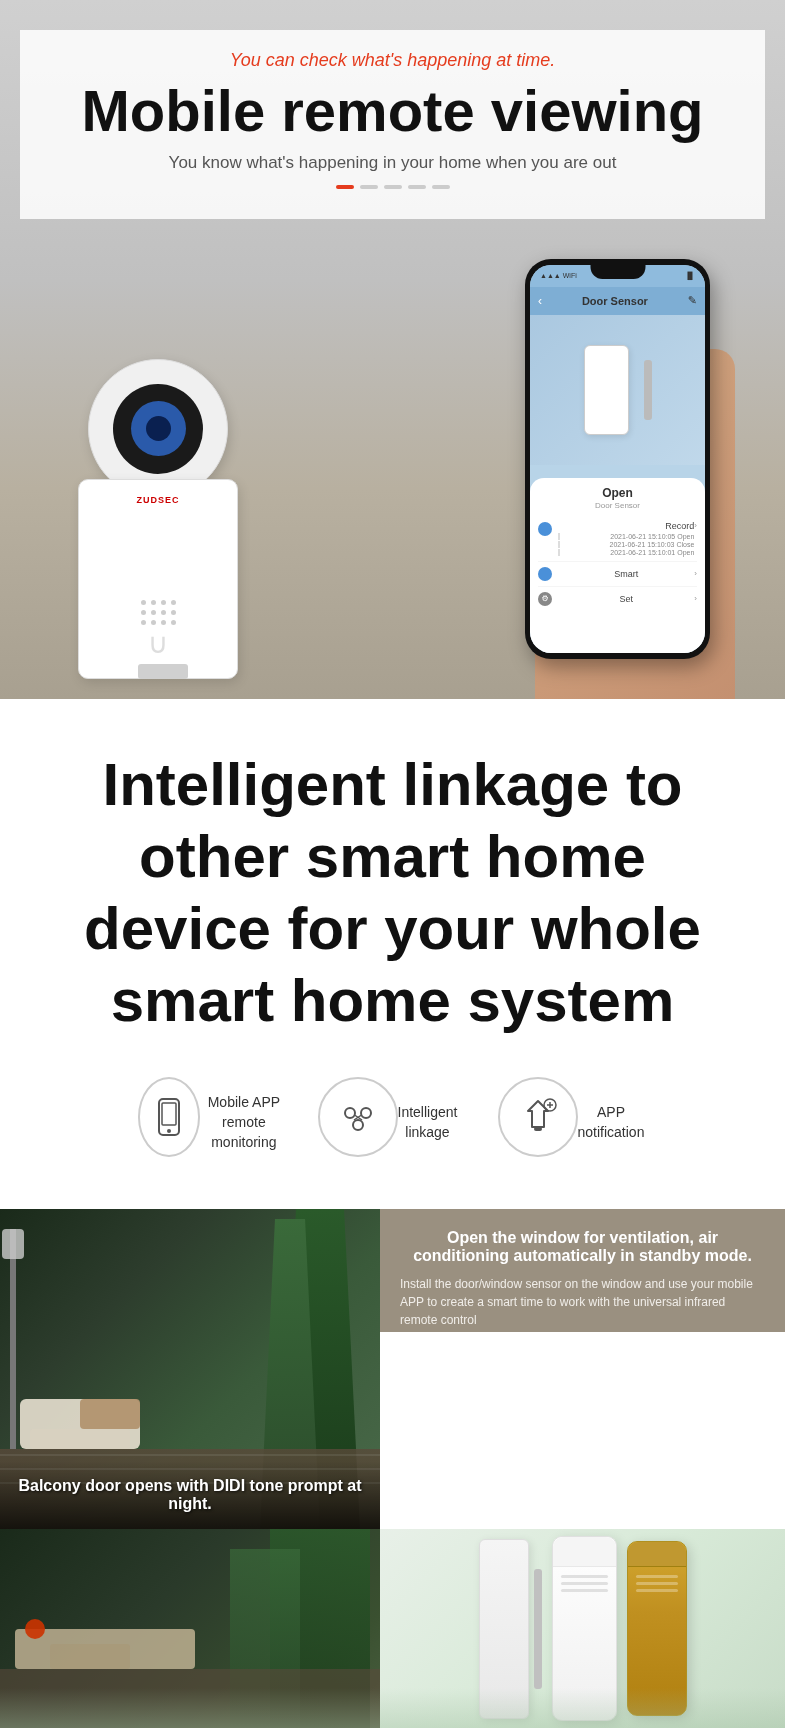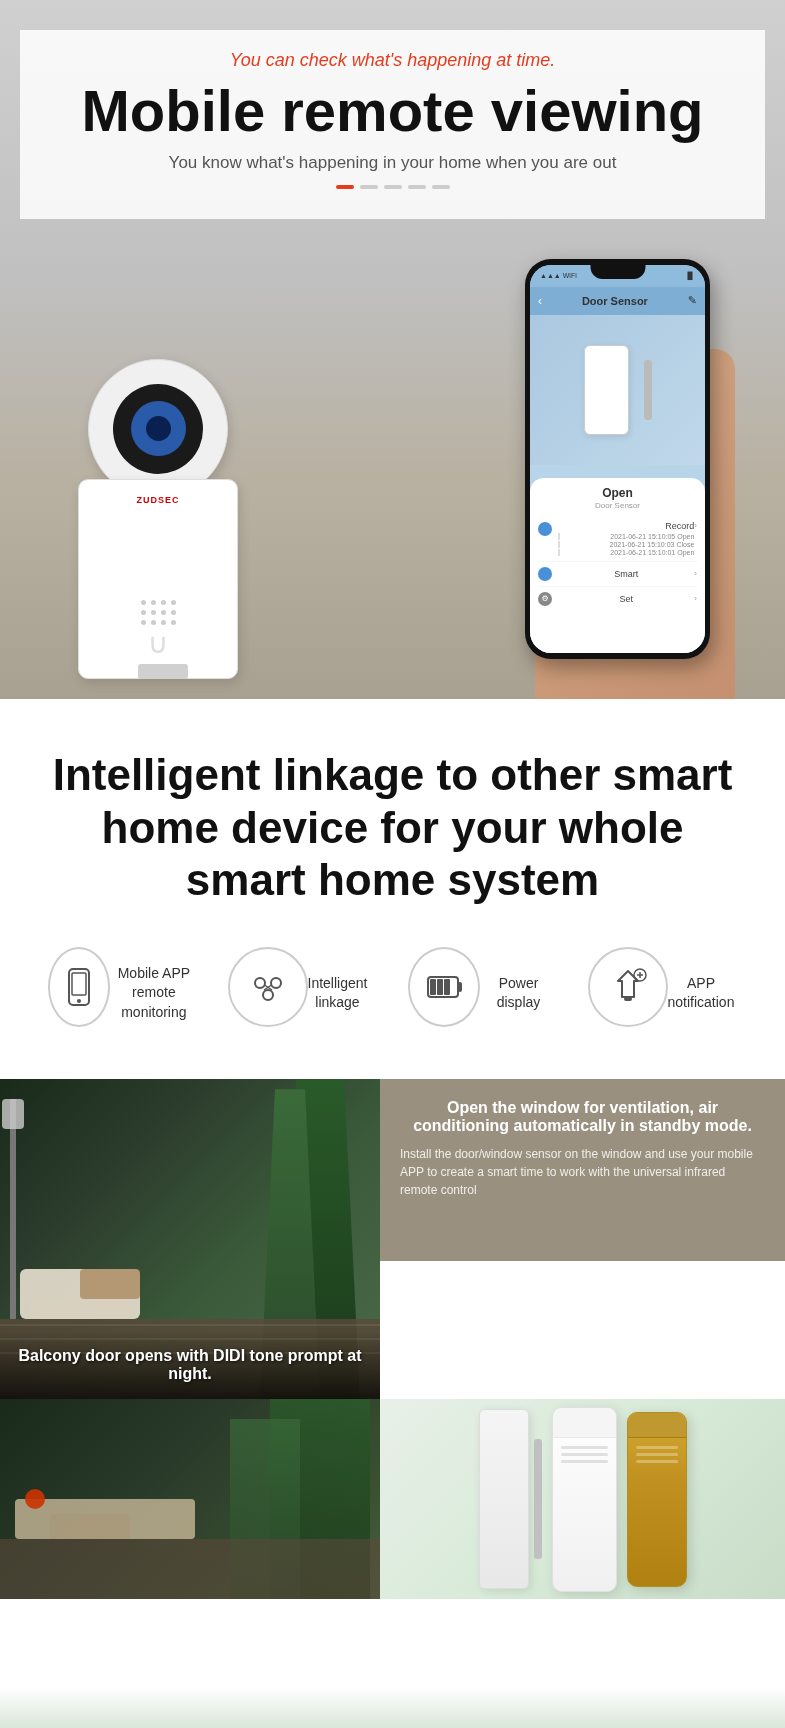--- a/index.html
+++ b/index.html
@@ -89,21 +89,21 @@
     }
 
     
     .linkage-section {
       width: 785px;
       background: #fff;
       text-align: center;
       padding: 50px 40px 40px 40px;
     }
     .linkage-title {
-      font-size: 44px;
+      font-size: 60px;
       font-weight: bold;
       color: #111;
       line-height: 1.2;
       margin-bottom: 40px;
     }
     .features-row {
       display: flex;
       justify-content: center;
       gap: 30px;
       align-items: flex-start;
@@ -161,21 +161,21 @@
     }
     .usecase-left-text {
       color: #fff;
       font-size: 16px;
       font-weight: bold;
       text-align: center;
       text-shadow: 1px 1px 3px rgba(0,0,0,0.8);
     }
     .usecase-right-top {
       width: 405px;
-      height: 182px;
+      height: 123px;
       background: #9a9080;
       padding: 20px;
       position: relative;
     }
     .usecase-right-title {
       font-size: 16px;
       font-weight: bold;
       color: #fff;
       margin-bottom: 10px;
       text-align: center;
@@ -357,32 +357,20 @@
           <circle cx="14" cy="18" r="5" fill="none" stroke="#555" stroke-width="2"></circle>
           <circle cx="30" cy="18" r="5" fill="none" stroke="#555" stroke-width="2"></circle>
           <circle cx="22" cy="30" r="5" fill="none" stroke="#555" stroke-width="2"></circle>
           <line x1="18.5" y1="20" x2="26" y2="25" stroke="#555" stroke-width="1.5"></line>
           <line x1="25.5" y1="20" x2="18" y2="25" stroke="#555" stroke-width="1.5"></line>
         </svg>
       </div>
       <div class="feature-label">Intelligent<br>linkage</div>
     </div>
 
-    <div class="feature-item">
-      <div class="feature-icon-circle">
-        <svg width="44" height="44" viewBox="0 0 44 44">
-          <rect x="6" y="12" width="30" height="20" rx="3" ry="3" fill="none" stroke="#555" stroke-width="2"></rect>
-          <rect x="36" y="17" width="4" height="10" rx="2" fill="#555"></rect>
-          <rect x="8" y="14" width="6" height="16" rx="1" fill="#555"></rect>
-          <rect x="15" y="14" width="6" height="16" rx="1" fill="#555"></rect>
-          <rect x="22" y="14" width="6" height="16" rx="1" fill="#555"></rect>
-        </svg>
-      </div>
-      <div class="feature-label">Power display</div>
-    </div>
 
     <div class="feature-item">
       <div class="feature-icon-circle">
         <svg width="44" height="44" viewBox="0 0 44 44">
           <path d="M22 6 L32 16 L28 16 L28 32 L16 32 L16 16 L12 16 Z" fill="none" stroke="#555" stroke-width="2" stroke-linejoin="round"></path>
           <circle cx="34" cy="10" r="6" fill="none" stroke="#555" stroke-width="1.5"></circle>
           <line x1="34" y1="7" x2="34" y2="13" stroke="#555" stroke-width="1.5"></line>
           <line x1="31" y1="10" x2="37" y2="10" stroke="#555" stroke-width="1.5"></line>
           <rect x="18" y="32" width="8" height="4" rx="2" fill="#555"></rect>
         </svg>

